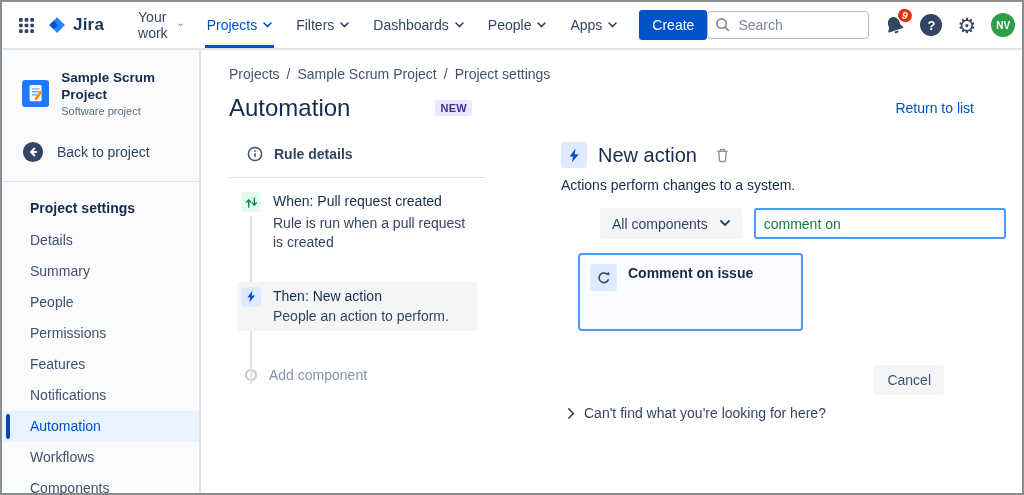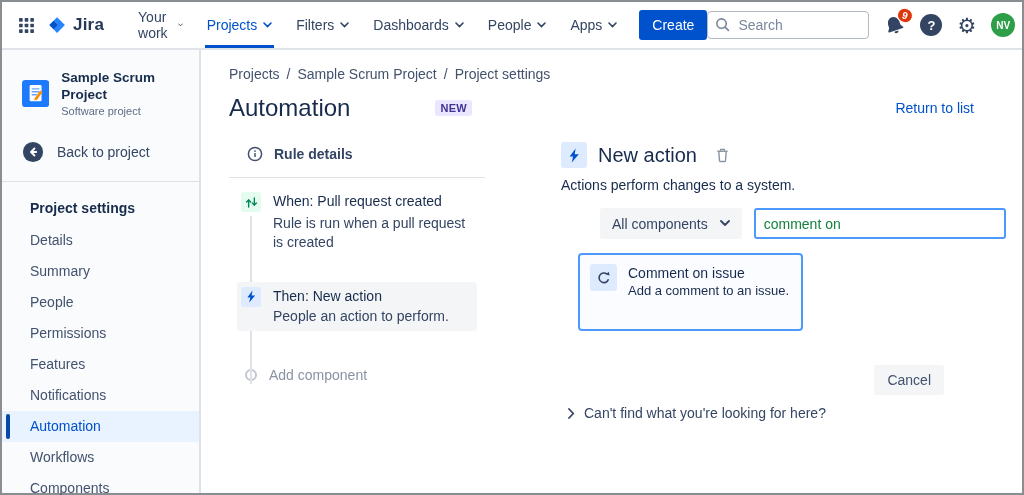--- a/index.html
+++ b/index.html
@@ -167,21 +167,21 @@
   }
   .result-card {
     margin-top: 14px; margin-left: 17px; width: 225px; height: 78px;
     border: 2px solid #4C9AFF; border-radius: 4px; background: #FBFCFF;
     display: flex; gap: 11px; padding: 9px 10px; cursor: pointer; align-items: flex-start;
   }
   .card-icon {
     width: 27px; height: 27px; border-radius: 3px; background: #DEEBFF; flex: 0 0 27px;
     display: flex; align-items: center; justify-content: center;
   }
-  .card-title { font-size: 14px; font-weight: 400; color: #172B4D; line-height: 1.3; }
+  .card-title { font-size: 14px; font-weight: 700; color: #172B4D; line-height: 1.3; }
   .card-sub { font-size: 13px; color: #172B4D; line-height: 1.3; margin-top: 1px; }
   .cancel-row { display: flex; justify-content: flex-end; margin-top: 34px; padding-right: 62px; }
   .cancel-btn {
     background: #F4F5F7; border: none; border-radius: 3px; cursor: pointer;
     font-size: 14px; color: #42526E; padding: 7px 13px; font-family: inherit;
   }
   .help-row { display: flex; align-items: center; gap: 9px; margin-top: 10px; margin-left: 7px; cursor: pointer; }
   .help-link { font-size: 14px; color: #344563; text-decoration: none; }
 </style>
 </head>
@@ -419,21 +419,20 @@
 
           <div class="result-card">
             <div class="card-icon">
               <svg width="16" height="16" viewBox="0 0 20 20">
                 <path fill="none" stroke="#344563" stroke-width="2" d="M15.6 11.5A6 6 0 1113.8 5.2"></path>
                 <path fill="#344563" d="M15.8 2.2l1.3 4.6-4.6-1.2z"></path>
               </svg>
             </div>
             <div>
               <div class="card-title">Comment on issue</div>
-              <div class="card-sub">Add a comment to an issue.</div>
             </div>
           </div>
 
           <div class="cancel-row">
             <button class="cancel-btn">Cancel</button>
           </div>
 
           <div class="help-row">
             <svg width="7" height="11" viewBox="0 0 7 11">
               <path d="M1 1l4.3 4.5L1 10" stroke="#344563" stroke-width="1.8" fill="none" stroke-linecap="round" stroke-linejoin="round"></path>

